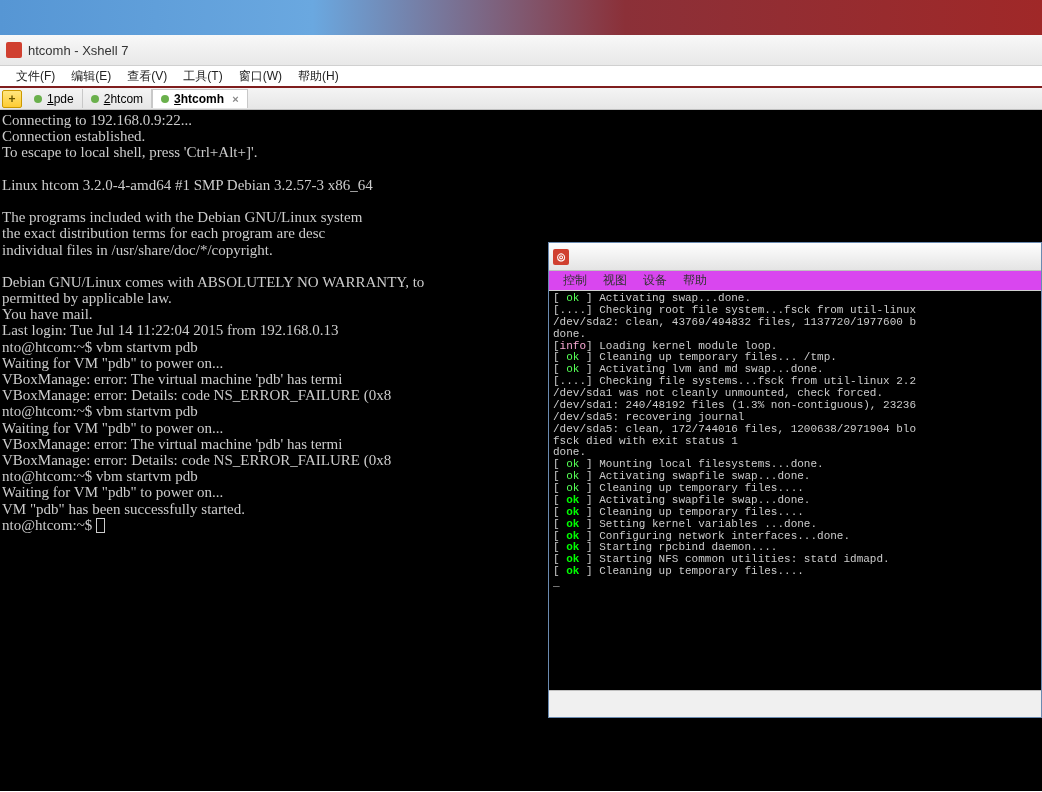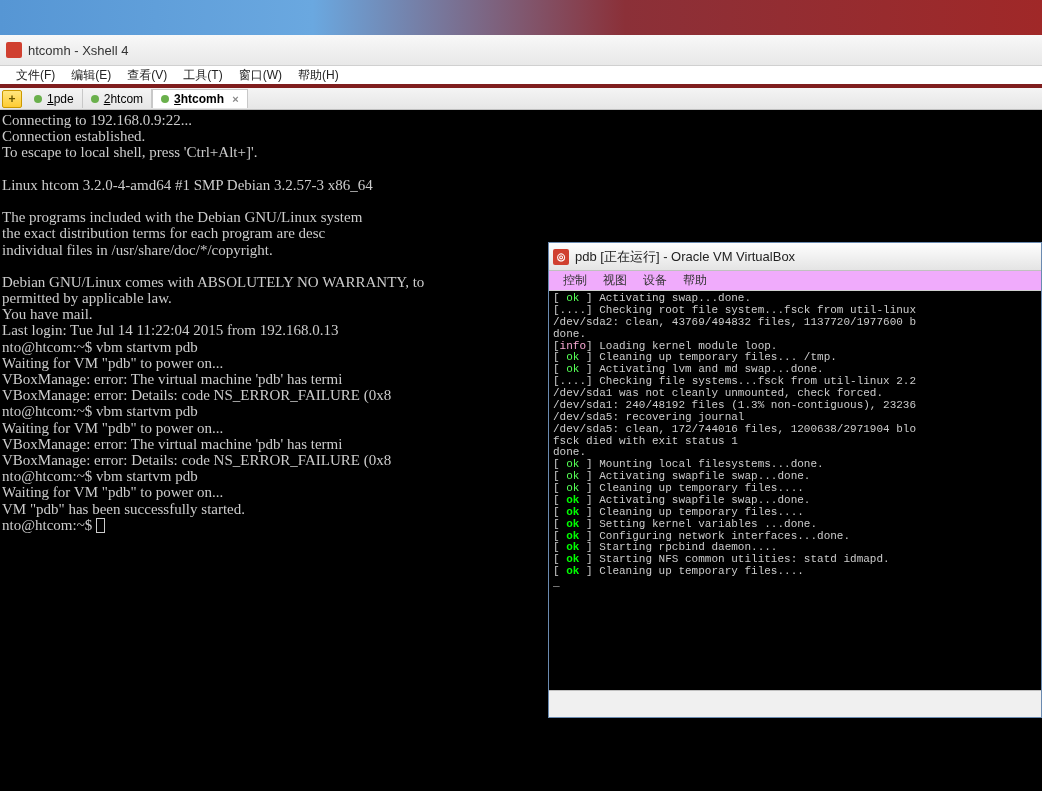--- a/index.html
+++ b/index.html
@@ -21,21 +21,21 @@
   height: 31px; background: linear-gradient(to bottom, #f8f8f8, #e8e8e8);
   border-bottom: 1px solid #d0d0d0;
   display: flex; align-items: center; padding-left: 6px;
   font-size: 13px; color: #333;
 }
 .xshell-titlebar .app-icon {
   width: 16px; height: 16px; margin-right: 6px;
   background: #d04030; border-radius: 2px;
 }
 .xshell-menubar {
-  height: 22px; background: #fff; border-bottom: 4px solid #7f1d1d;
+  height: 22px; background: #fff; border-bottom: 2px solid #7f1d1d;
   display: flex; align-items: center; padding-left: 8px;
   font-size: 12px; color: #222;
 }
 .xshell-menubar .menu-item { padding: 2px 8px; cursor: default; }
 .xshell-tabbar {
   height: 22px; background: linear-gradient(to bottom,#f4f4f4,#e6e6e6);
   border-bottom: 1px solid #c0c0c0;
   display: flex; align-items: center; padding-left: 2px;
   font-size: 12px;
 }
@@ -82,21 +82,21 @@
   display: flex; align-items: center; padding-left: 4px;
   font-size: 13px; color: #222;
 }
 .vbox-titlebar .vbox-icon {
   width: 16px; height: 16px; margin-right: 6px;
   background: #d04030; border-radius: 2px;
   display: inline-flex; align-items: center; justify-content: center;
   color: #fff; font-size: 10px; font-weight: bold;
 }
 .vbox-menubar {
-  height: 20px; background: #f0abfc; border-bottom: 1px solid #d0d0d0;
+  height: 20px; background: #d946ef; border-bottom: 1px solid #d0d0d0;
   display: flex; align-items: flex-end; padding-left: 6px;
   font-size: 12px; color: #333;
 }
 .vbox-menubar .menu-item { padding: 1px 8px; cursor: default; }
 .vbox-console {
   background: #000; color: #ccc;
   font-family: "Consolas","Courier New",monospace;
   font-size: 11px; line-height: 1.08;
   padding: 2px 4px; white-space: pre;
   height: 399px; overflow: hidden;
@@ -110,21 +110,21 @@
 }
 </style>
 </head>
 <body>
 
 <div class="desktop-bg"></div>
 
 <div class="xshell-window">
   <div class="xshell-titlebar">
     <span class="app-icon"></span>
-    <span>htcomh - Xshell 4</span>
+    <span>htcomh - Xshell 7</span>
   </div>
   <div class="xshell-menubar" id="xshell-menu">
       <span class="menu-item">文件(F)</span>
       <span class="menu-item">编辑(E)</span>
       <span class="menu-item">查看(V)</span>
       <span class="menu-item">工具(T)</span>
       <span class="menu-item">窗口(W)</span>
       <span class="menu-item">帮助(H)</span>
     </div>
   <div class="xshell-tabbar">
@@ -159,21 +159,20 @@
 VBoxManage: error: Details: code NS_ERROR_FAILURE (0x8
 nto@htcom:~$ vbm startvm pdb
 Waiting for VM "pdb" to power on...
 VM "pdb" has been successfully started.
 <span>nto@htcom:~$ </span><span class="cursor"></span></div>
 </div>
 
 <div class="vbox-window">
   <div class="vbox-titlebar">
     <span class="vbox-icon">◎</span>
-    <span>pdb [正在运行] - Oracle VM VirtualBox</span>
   </div>
   <div class="vbox-menubar" id="vbox-menu">
       <span class="menu-item">控制</span>
       <span class="menu-item">视图</span>
       <span class="menu-item">设备</span>
       <span class="menu-item">帮助</span>
     </div>
   <div class="vbox-console" id="vbox-term"><div>[ <span class="ok">ok</span> ] Activating swap...done.</div><div>[<span class="dots">....</span>] Checking root file system...fsck from util-linux</div><div>/dev/sda2: clean, 43769/494832 files, 1137720/1977600 b</div><div>done.</div><div>[<span class="info">info</span>] Loading kernel module loop.</div><div>[ <span class="ok">ok</span> ] Cleaning up temporary files... /tmp.</div><div>[ <span class="ok">ok</span> ] Activating lvm and md swap...done.</div><div>[<span class="dots">....</span>] Checking file systems...fsck from util-linux 2.2</div><div>/dev/sda1 was not cleanly unmounted, check forced.</div><div>/dev/sda1: 240/48192 files (1.3% non-contiguous), 23236</div><div>/dev/sda5: recovering journal</div><div>/dev/sda5: clean, 172/744016 files, 1200638/2971904 blo</div><div>fsck died with exit status 1</div><div>done.</div><div>[ <span class="ok">ok</span> ] Mounting local filesystems...done.</div><div>[ <span class="ok">ok</span> ] Activating swapfile swap...done.</div><div>[ <span class="ok">ok</span> ] Cleaning up temporary files....</div><div>[ <span class="ok-bold">ok</span> ] Activating swapfile swap...done.</div><div>[ <span class="ok-bold">ok</span> ] Cleaning up temporary files....</div><div>[ <span class="ok-bold">ok</span> ] Setting kernel variables ...done.</div><div>[ <span class="ok-bold">ok</span> ] Configuring network interfaces...done.</div><div>[ <span class="ok-bold">ok</span> ] Starting rpcbind daemon....</div><div>[ <span class="ok-bold">ok</span> ] Starting NFS common utilities: statd idmapd.</div><div>[ <span class="ok-bold">ok</span> ] Cleaning up temporary files....</div><div>_</div></div>
   <div class="vbox-status"></div>
 </div>

